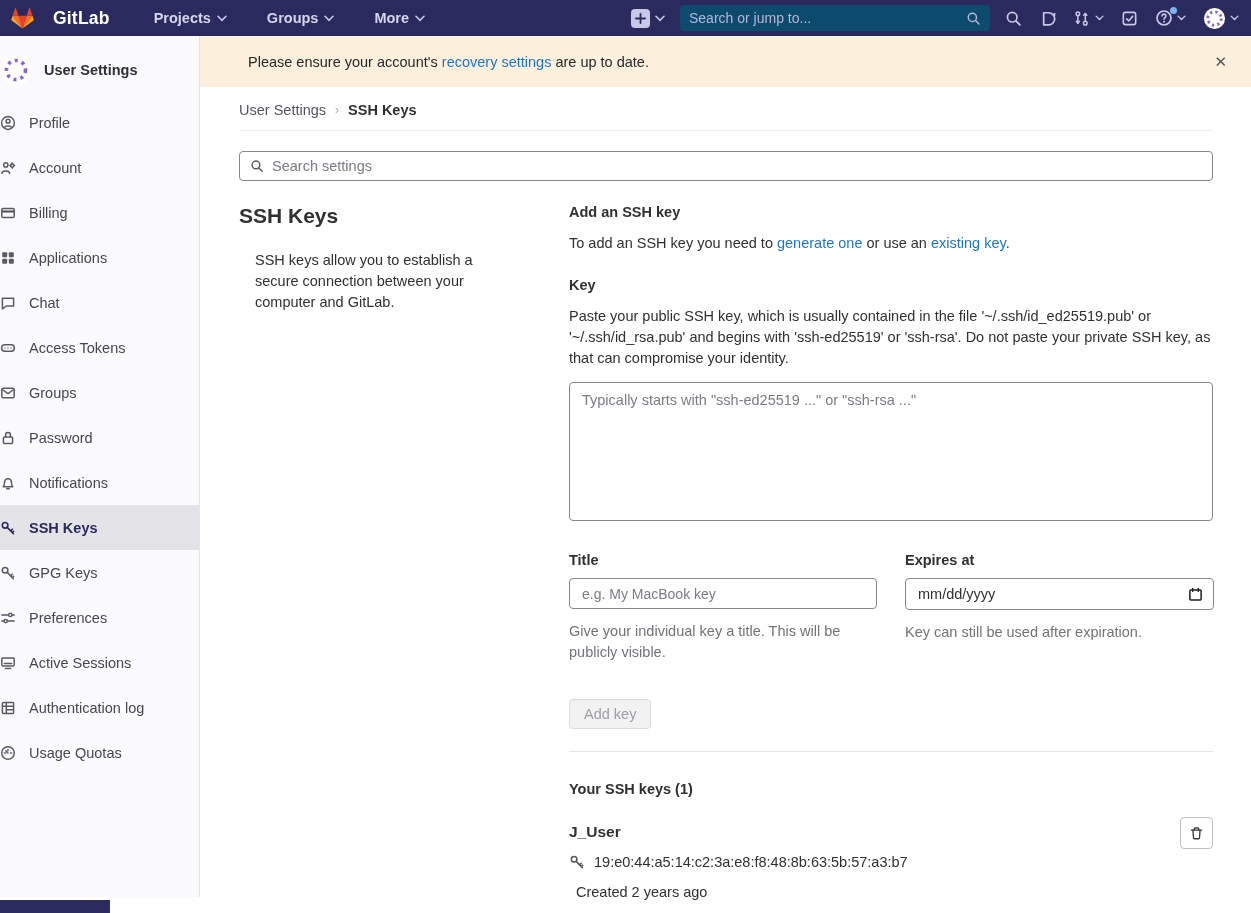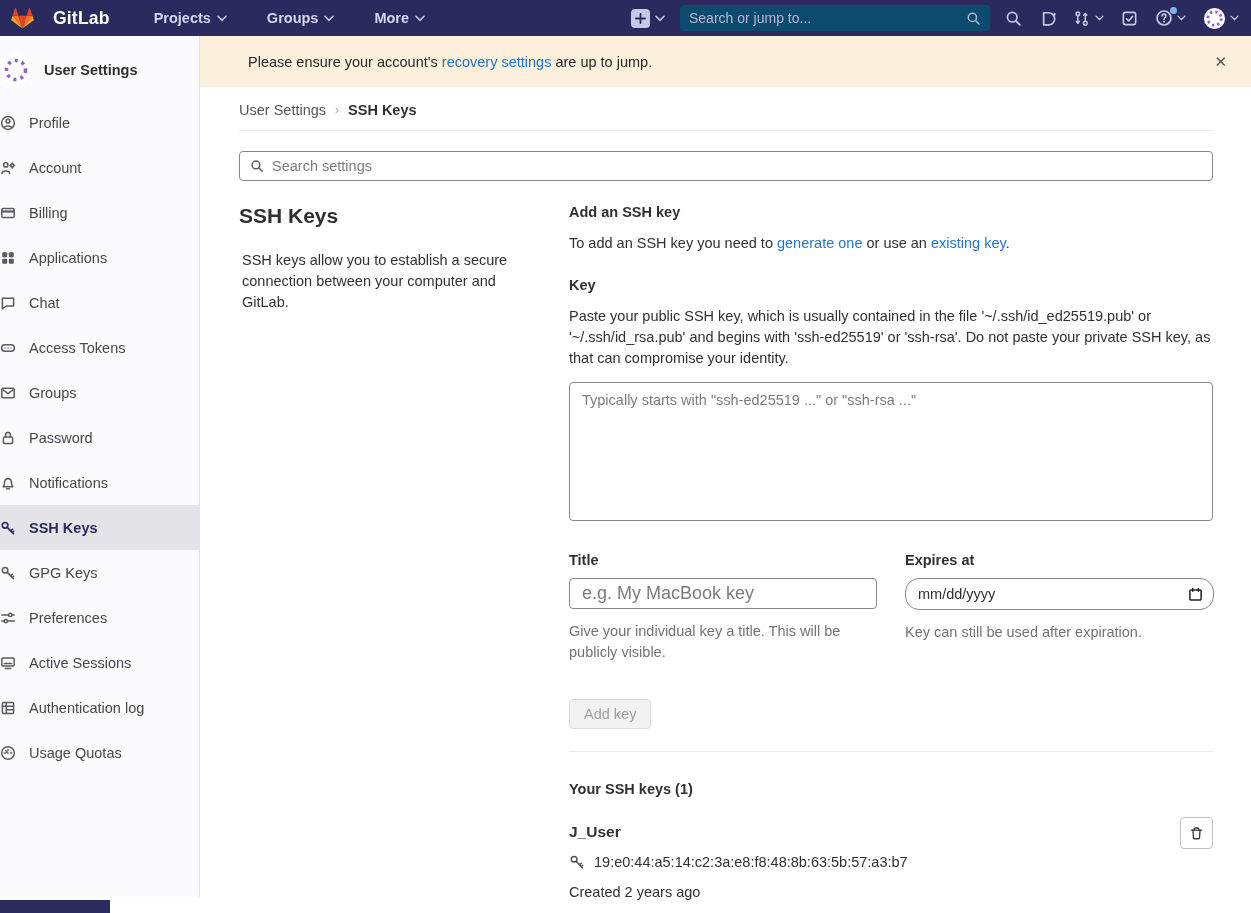--- a/index.html
+++ b/index.html
@@ -59,55 +59,55 @@
   .crumbs .current { color:#303030; font-weight:600; }
   .crumb-divider { border-bottom:1px solid #ebebf0; margin-top:12px; }
   .settings-search {
     margin-top:20px; height:30px; border:1px solid #88878f; border-radius:4px;
     display:flex; align-items:center; gap:8px; padding:0 10px; cursor:text;
   }
   .settings-search span { color:#7c7b83; }
   .cols { display:flex; gap:40px; margin-top:23px; }
   .col-left { width:290px; flex:none; }
   .col-left h1 { font-size:21px; font-weight:700; margin:0 0 22px 0; }
-  .col-left p { margin:3px; line-height:21px; }
+  .col-left p { margin:16px; line-height:21px; }
   .col-right { flex:1; }
   .bold-label { font-weight:700; }
   .intro { margin-top:13px; line-height:21px; }
   .key-label { margin-top:23px; }
   .key-help { margin-top:13px; line-height:21px; }
   textarea.key-input {
     margin-top:13px; width:100%; height:139px; border:1px solid #88878f; border-radius:4px;
     padding:9px 12px; font-family:inherit; font-size:14.5px; color:#303030; resize:none;
   }
   textarea.key-input::placeholder, input::placeholder { color:#7c7b83; opacity:1; }
   .fields-row { display:flex; gap:28px; margin-top:28px; }
   .field { width:308px; }
   .field input[type=text] {
     margin-top:10px; width:100%; height:31px; border:1px solid #88878f; border-radius:4px;
-    padding:0 12px; font-family:inherit; font-size:18px; color:#303030;
+    padding:0 12px; font-family:inherit; font-size:14px; color:#303030;
   }
   .date-input {
-    margin-top:10px; width:309px; height:32px; border:1px solid #88878f; border-radius:14px;
+    margin-top:10px; width:309px; height:32px; border:1px solid #88878f; border-radius:4px;
     display:flex; align-items:center; padding:0 10px 0 12px; color:#303030; cursor:text;
   }
   .date-input span { flex:1; }
   .field-help { margin-top:12px; color:#737278; line-height:21px; }
   .title-help { width:280px; }
   .add-key-btn {
     margin-top:36px; display:inline-block; background:#f2f2f3; border:1px solid #dcdcde;
     border-radius:4px; color:#9f9ea5; font-size:14.5px; font-family:inherit;
     padding:6px 14px; cursor:not-allowed;
   }
   .section-divider { border-bottom:1px solid #e8e8ec; margin-top:22px; }
   .keys-heading { margin-top:29px; font-weight:700; }
   .key-item { margin-top:26px; position:relative; padding-right:50px; }
   .key-name { font-size:15.5px; font-weight:700; color:#303030; cursor:pointer; }
   .fp-row { margin-top:13px; display:flex; align-items:center; gap:9px; }
-  .created-row { margin-top:14px; }
+  .created-row { margin-top:14px;margin-left:7px; }
   .meta-row { margin-top:12px; display:flex; gap:18px; }
   .trash-btn {
     position:absolute; right:0; top:-6px; width:33px; height:32px;
     background:#fff; border:1px solid #bfbec5; border-radius:4px;
     display:flex; align-items:center; justify-content:center; cursor:pointer; color:#3a3a3f;
   }
   .status-bar { position:fixed; left:0; bottom:0; width:110px; height:13px; background:#2b2b5e; }
   svg { display:block; }
 </style>
 </head>
@@ -378,21 +378,21 @@
             <path d="M8 4.4v1M11.6 8h-1M4.4 8h1"></path>
           </svg>
         </span>
       <span>Usage Quotas</span>
     </div>
   </div>
 
   <div class="main">
     <div class="banner">
       <span>
-        <span>Please ensure your account's </span><a class="link">recovery settings</a><span> are up to jump.</span>
+        <span>Please ensure your account's </span><a class="link">recovery settings</a><span> are up to date.</span>
       </span>
       <span class="banner-close">✕</span>
     </div>
 
     <div class="content">
       <div class="crumbs">
         <span>User Settings</span>
         <span class="sep">›</span>
         <span class="current">SSH Keys</span>
       </div>

